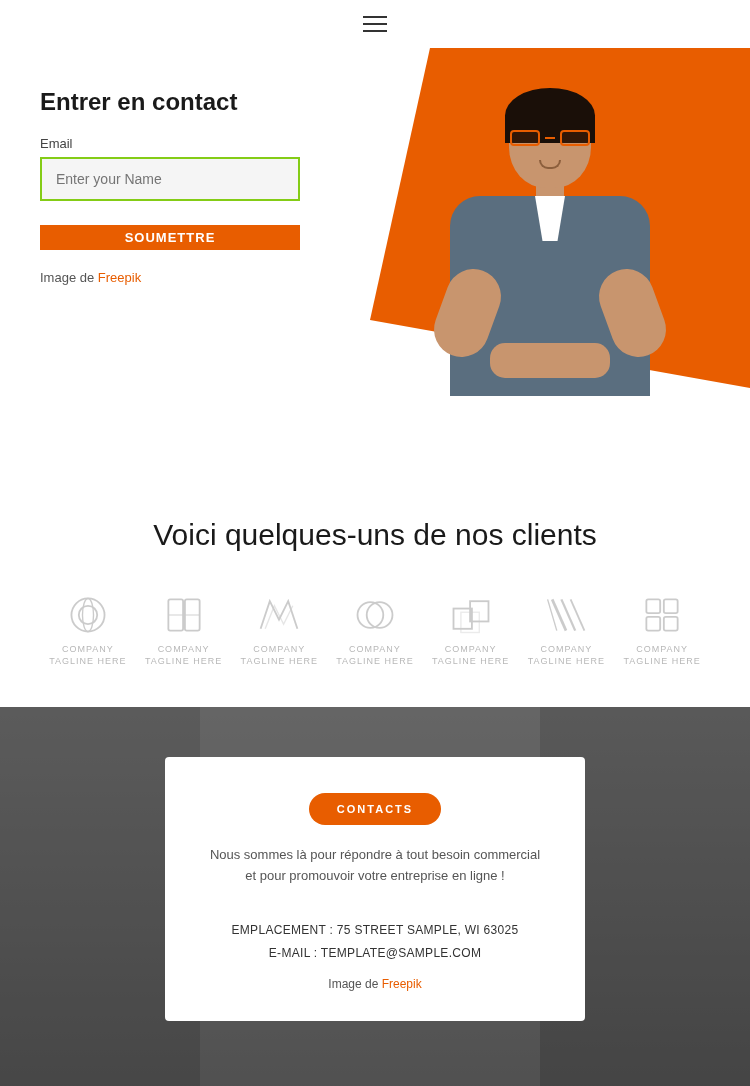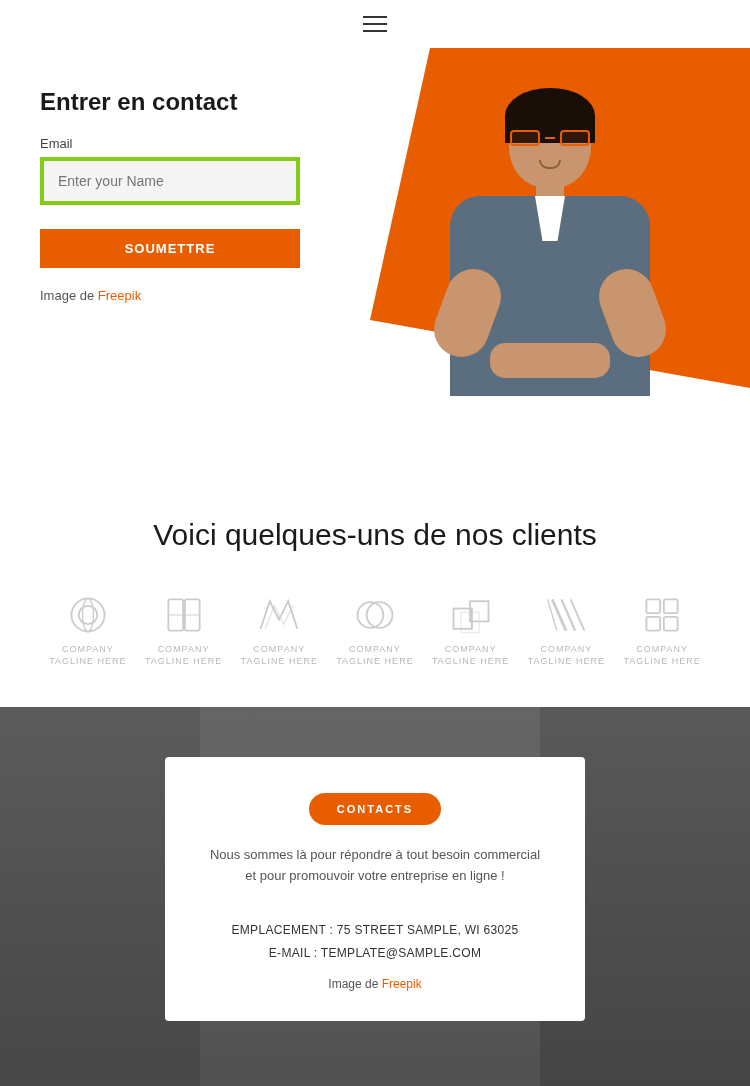--- a/index.html
+++ b/index.html
@@ -9,22 +9,22 @@
     .header { display: flex; justify-content: center; align-items: center; padding: 16px 0; background: #fff; }
     .hamburger-icon { display: flex; flex-direction: column; gap: 5px; cursor: pointer; }
     .hamburger-icon span { display: block; width: 24px; height: 2px; background: #333; }
 
     
     .contact-section { display: flex; align-items: flex-start; padding: 40px 40px 20px 40px; position: relative; min-height: 420px; overflow: hidden; }
     .contact-form-area { flex: 0 0 300px; z-index: 2; }
     .contact-title { font-size: 24px; font-weight: 700; color: #1a1a1a; margin-bottom: 20px; }
     .form-group { margin-bottom: 16px; }
     .form-label { font-size: 13px; color: #444; margin-bottom: 6px; display: block; }
-    .form-input { width: 260px; padding: 12px 14px; border: 4px solid #84cc16; background: #f5f5f5; font-size: 14px; color: #999; outline: none; }
-    .submit-btn { width: 260px; padding: 12px; background: #e85d00; color: #fff; border: none; font-size: 13px; font-weight: 600; letter-spacing: 1px; cursor: pointer; text-transform: uppercase; margin-top: 8px; }
+    .form-input { width: 260px; padding: 12px 14px; border: 2px solid #84cc16; background: #f5f5f5; font-size: 14px; color: #999; outline: none; }
+    .submit-btn { width: 260px; padding: 5px; background: #e85d00; color: #fff; border: none; font-size: 13px; font-weight: 600; letter-spacing: 1px; cursor: pointer; text-transform: uppercase; margin-top: 8px; }
     .image-credit { margin-top: 20px; font-size: 13px; color: #555; }
     .image-credit a { color: #e85d00; text-decoration: none; }
 
     
     .hero-image-area { position: absolute; right: 0; top: 0; width: 440px; height: 420px; }
     .orange-shape { position: absolute; right: 0; top: 0; width: 380px; height: 340px; background: #e85d00; clip-path: polygon(60px 0%, 100% 0%, 100% 100%, 0% 80%); }
     .hero-person { position: absolute; right: 0; top: 10px; width: 400px; height: 400px; display: flex; align-items: center; justify-content: center; overflow: hidden; }
 
     
     .clients-section { padding: 50px 40px 40px; text-align: center; background: #fff; }

